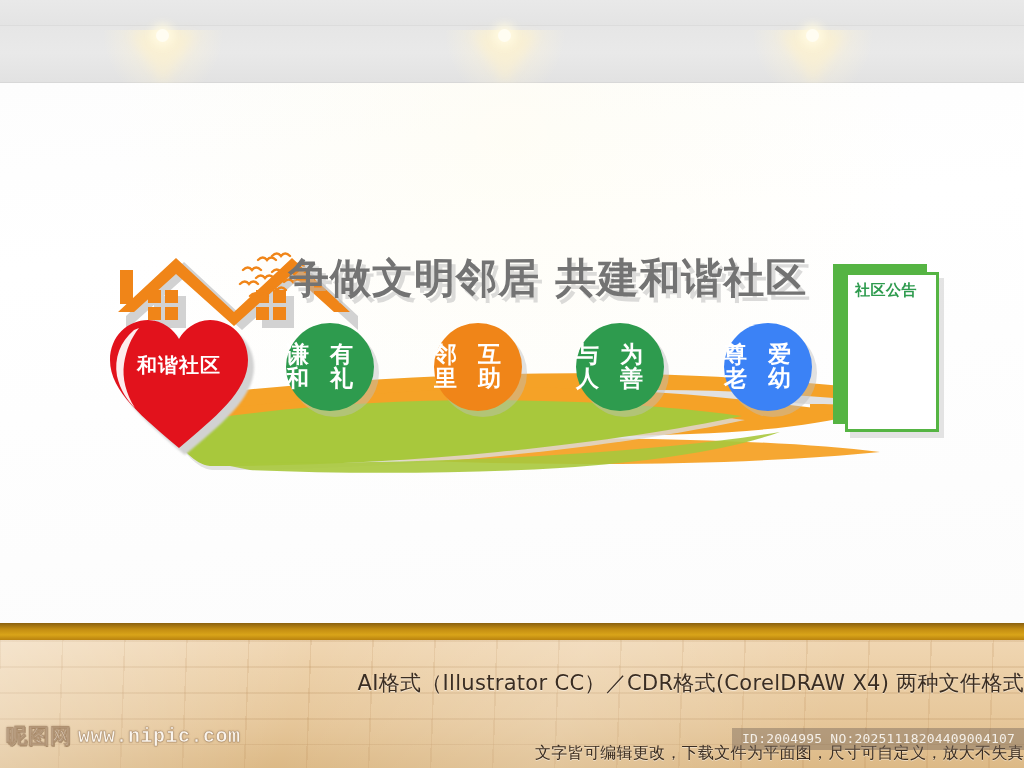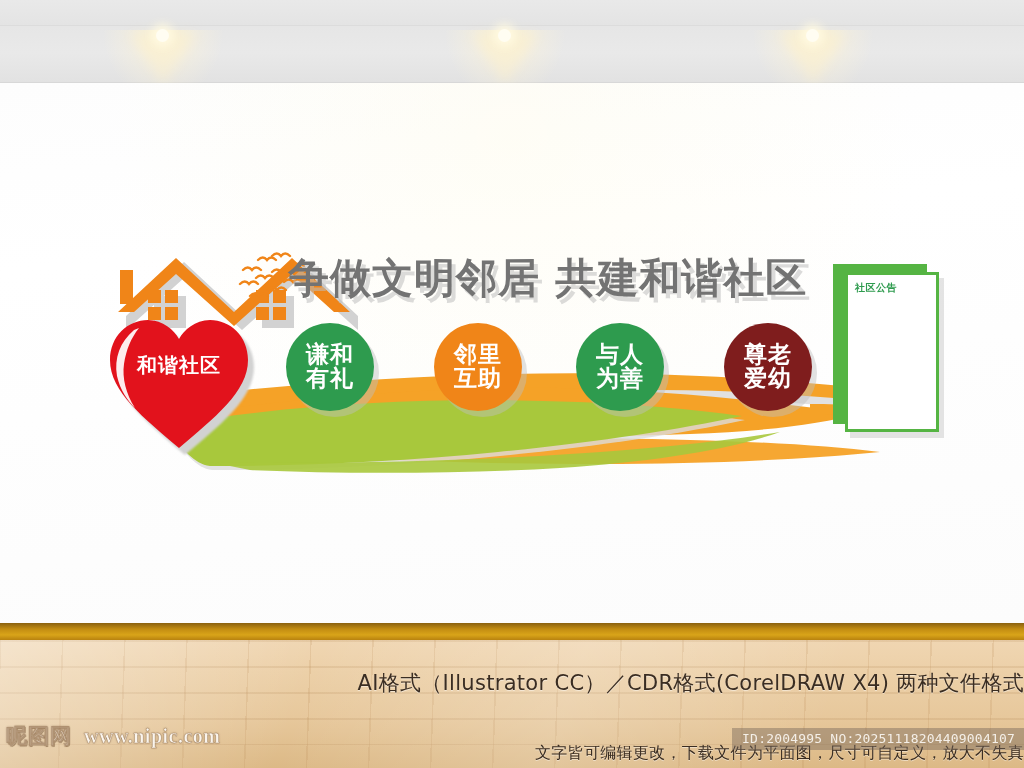--- a/index.html
+++ b/index.html
@@ -94,68 +94,68 @@
   .heart-shadow { left: 6px; top: 7px; filter: blur(1px); }
   .heart-label {
     position: absolute; left: 0; top: 46px; width: 150px; text-align: center;
     color: #ffffff; font-size: 20px; font-weight: 700; letter-spacing: 1px;
     font-family: "DejaVu Sans","Liberation Sans",sans-serif; z-index: 4;
   }
 
   
   .circle {
     position: absolute; width: 88px; height: 88px; border-radius: 50%;
-    display: flex; flex-direction: column; align-items: center; justify-content: center;
+    display: flex; flex-direction: row; align-items: center; justify-content: center;
     color: #fff; font-weight: 700; font-size: 23px; line-height: 1.04;
     letter-spacing: 1px; z-index: 6;
     font-family: "DejaVu Sans","Liberation Sans",sans-serif;
     box-shadow: 5px 6px 0 rgba(190,190,190,.45);
   }
   .circle span { display: block; }
 
   
   .board-back {
     position: absolute; left: 833px; top: 264px; width: 94px; height: 160px;
     background: #55B443; z-index: 3;
   }
   .board-front {
     position: absolute; left: 845px; top: 272px; width: 94px; height: 160px;
     background: #ffffff; border: 3px solid #55B443; z-index: 4;
     box-shadow: 5px 6px 0 rgba(195,195,195,.45);
   }
   .board-title {
     position: absolute; left: 855px; top: 281px; z-index: 6;
-    color: #2E9B4E; font-size: 10px; font-weight: 700; letter-spacing: .5px;
+    color: #2E9B4E; font-size: 15px; font-weight: 700; letter-spacing: .5px;
     font-family: "DejaVu Sans","Liberation Sans",sans-serif;
   }
 
   
   .caption {
     position: absolute; left: 0; top: 668px; width: 1024px;
     text-align: right; color: #3a2d22;
     font-size: 21px; line-height: 31px; letter-spacing: .3px;
     font-family: "DejaVu Sans","Liberation Sans",sans-serif;
     text-shadow: 0 1px 0 rgba(255,255,255,.45);
   }
   .caption .line2 { font-size: 16px; margin-top: 38px; }
 
   
   .watermark {
     position: absolute; left: 6px; top: 722px;
-    display: flex; align-items: center; gap: 12px; opacity: .82;
+    display: flex; align-items: center; gap: 6px; opacity: .82;
   }
   .wm-logo {
     color: #ffffff; font-size: 21px; font-weight: 700; letter-spacing: 1px;
     font-family: "DejaVu Sans","Liberation Sans",sans-serif;
     text-shadow: 0 0 2px rgba(120,90,60,.9), 1px 1px 0 rgba(120,90,60,.6);
     -webkit-text-stroke: .6px rgba(150,115,80,.85);
   }
   .wm-url {
     color: #ffffff; font-size: 20px; letter-spacing: .5px; font-weight: 600;
-    font-family: Liberation Serif, serif;
+    font-family: Liberation Mono, monospace;
     text-shadow: 0 0 2px rgba(120,90,60,.85);
     -webkit-text-stroke: .5px rgba(150,115,80,.8);
   }
   .idbar {
     position: absolute; right: 0px; top: 728px;
     background: rgba(120,105,90,.45);
     color: #f4efe8; font-size: 13px; letter-spacing: .2px;
     padding: 3px 9px 4px 10px;
     font-family: "DejaVu Sans Mono","Liberation Mono", monospace;
   }
@@ -255,25 +255,25 @@
     </div>
 
     <div class="circle" style="left:286px;top:323px;background:#2E9B4E;">
       <span>谦和</span>
       <span>有礼</span>
     </div>
     <div class="circle" style="left:434px;top:323px;background:#F08518;">
       <span>邻里</span>
       <span>互助</span>
     </div>
-    <div class="circle" style="left:576px;top:323px;background:#2E9B4E;text-align:right;">
+    <div class="circle" style="left:576px;top:323px;background:#2E9B4E;">
       <span>与人</span>
       <span>为善</span>
     </div>
-    <div class="circle" style="left:724px;top:323px;background:#7f1d1d;">
+    <div class="circle" style="left:724px;top:323px;background:#3b82f6;">
       <span>尊老</span>
       <span>爱幼</span>
     </div>
 
     <div class="board-back"></div>
     <div class="board-front"></div>
     <div class="board-title">社区公告</div>
   </div>
 
   <div class="floor-edge"></div>

